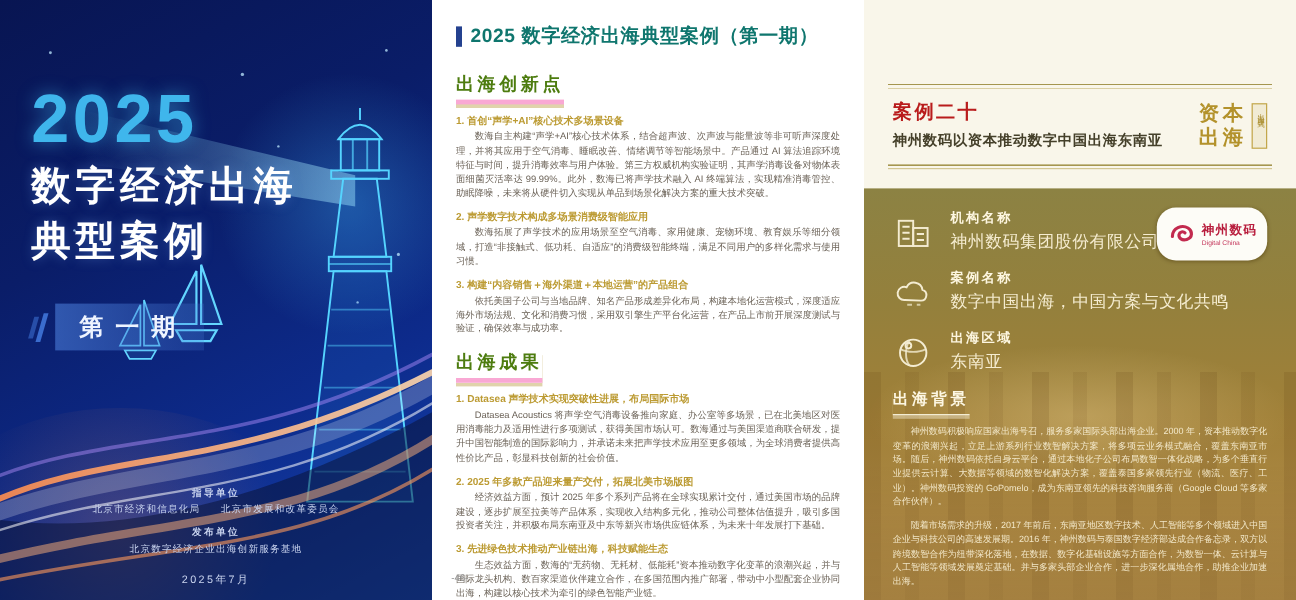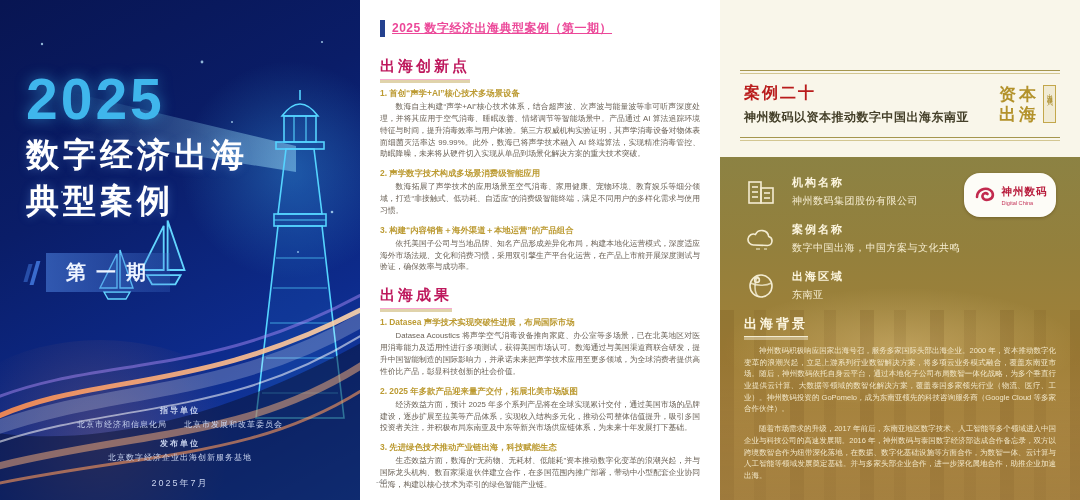--- a/index.html
+++ b/index.html
@@ -25,52 +25,52 @@
   .cover-footer { position:absolute; left:0; bottom:10px; width:100%; text-align:center; color:#c9d4ef; z-index:3; }
   .f-label { font-size:8px; font-weight:bold; margin-top:8px; letter-spacing:2px; }
   .f-orgs { display:flex; justify-content:center; gap:17px; font-size:8px; margin-top:3px; letter-spacing:1px; }
   .f-org { font-size:8px; margin-top:3px; letter-spacing:1px; }
   .f-date { font-size:9px; margin-top:14px; letter-spacing:2px; }
 
   
   .mid { position:absolute; left:360px; top:0; width:360px; height:500px; background:#ffffff; padding:20px 20px 0 20px; }
   .page-head { display:flex; align-items:center; gap:7px; }
   .head-bar { width:5px; height:17px; background:#24418f; }
-  .head-txt { font-size:12px; font-weight:bold; color:#ec4899; letter-spacing:.5px;text-decoration:underline; }
-  .sec-title { margin-top:20px; width:max-content; font-size:15px; font-weight:bold; color:#be185d; letter-spacing:3px;
-               padding-bottom:3px; border-bottom:1px solid #f9a8d4; box-shadow:0 3px 0 rgba(178,146,45,.4); }
+  .head-txt { font-size:16px; font-weight:bold; color:#0f766e; letter-spacing:.5px; }
+  .sec-title { margin-top:20px; width:max-content; font-size:15px; font-weight:bold; color:#4d7c0f; letter-spacing:3px;
+               padding-bottom:3px; border-bottom:4px solid #f9a8d4; box-shadow:0 3px 0 rgba(178,146,45,.4); }
   .sec-title.second { margin-top:13px; }
   .item-title { margin:8px 0 2px; font-size:8.4px; font-weight:bold; color:#bc9b33; }
   .item-body { font-size:7.8px; color:#6b6257; line-height:1.52; text-align:justify; text-indent:2em; }
   .page-num { position:absolute; left:16px; bottom:14px; font-size:8px; color:#909090; }
 
   
   .case { position:absolute; left:720px; top:0; width:360px; height:500px; background:#f9f6ea; overflow:hidden; }
   .case-head { position:absolute; left:20px; right:20px; top:70px; }
   .rule { height:4px; background:linear-gradient(#a5964f 0,#a5964f 1px,transparent 1px,transparent 3px,#d3c692 3px,#d3c692 4px); }
   .case-head-inner { display:flex; justify-content:space-between; align-items:center; padding:9px 4px 11px 4px; }
   .case-no { font-size:16px; font-weight:bold; color:#b91c1c; letter-spacing:2px; }
   .case-title { font-size:12px; font-weight:bold; color:#45402a; margin-top:5px; letter-spacing:.5px; }
-  .tag { display:flex; gap:4px; }
+  .tag { display:flex; align-items:center; gap:4px; }
   .tag-main { font-size:17px; font-weight:bold; color:#b3922b; line-height:1.12; letter-spacing:3px; text-align:center; }
   .tag-side { writing-mode:vertical-rl; font-size:6px; color:#a98c2c; border:1px solid #c3a74b; background:rgba(190,160,60,.12);
               padding:3px 1px; height:38px; letter-spacing:2px; display:flex; align-items:center; }
   .case-lower { position:absolute; left:0; top:157px; width:360px; height:343px;
                 background:linear-gradient(180deg,#8c8243 0%,#94803c 28%,#a08038 55%,#ab8742 78%,#b18c48 100%); }
   .skyline { position:absolute; left:0; bottom:0; width:100%; height:190px; opacity:.28;
              background:
                linear-gradient(transparent 0, rgba(90,58,16,0) 40%, rgba(90,58,16,.5) 100%),
                repeating-linear-gradient(90deg, rgba(96,62,18,.55) 0 14px, rgba(96,62,18,0) 14px 34px, rgba(96,62,18,.35) 34px 46px, rgba(96,62,18,0) 46px 70px); }
   .haze { position:absolute; left:0; top:130px; width:100%; height:120px;
           background:radial-gradient(ellipse at 50% 50%, rgba(255,230,170,.30) 0%, rgba(255,230,170,0) 70%); }
   .case-content { position:relative; padding:17px 24px 0 24px; color:#f6eed6; z-index:2; }
   .info-row { display:flex; align-items:center; gap:14px; margin-bottom:13px; }
   .info-icon { width:34px; height:34px; flex:0 0 34px; }
   .info-label { font-size:11px; font-weight:bold; color:#fdf6e0; letter-spacing:2px; }
-  .info-value { font-size:10px; color:#f5ecd0; margin-top:4px; letter-spacing:.5px; }
+  .info-value { font-size:14px; color:#f5ecd0; margin-top:4px; letter-spacing:.5px; }
   .logo-box { position:absolute; right:24px; top:16px; width:92px; height:44px; background:#fdfcf7; border-radius:16px;
               display:flex; align-items:center; justify-content:center; gap:5px; box-shadow:0 1px 3px rgba(60,40,0,.35); }
   .logo-cn { font-size:10.5px; font-weight:bold; color:#b81c3c; letter-spacing:1px; }
   .logo-en { font-size:5.6px; color:#c4355a; margin-top:1px; }
   .bg-title { margin-top:6px; width:max-content; font-size:13px; font-weight:bold; color:#fdf7e3; letter-spacing:3px;
               padding-bottom:3px; border-bottom:1px solid #f3ecd2; box-shadow:0 3px 0 rgba(243,236,210,.45); }
   .bg-para { font-size:7.5px; color:#f2e7c8; line-height:1.56; text-align:justify; text-indent:2em; margin-top:8px; }
 </style>
 </head>
 <body>

